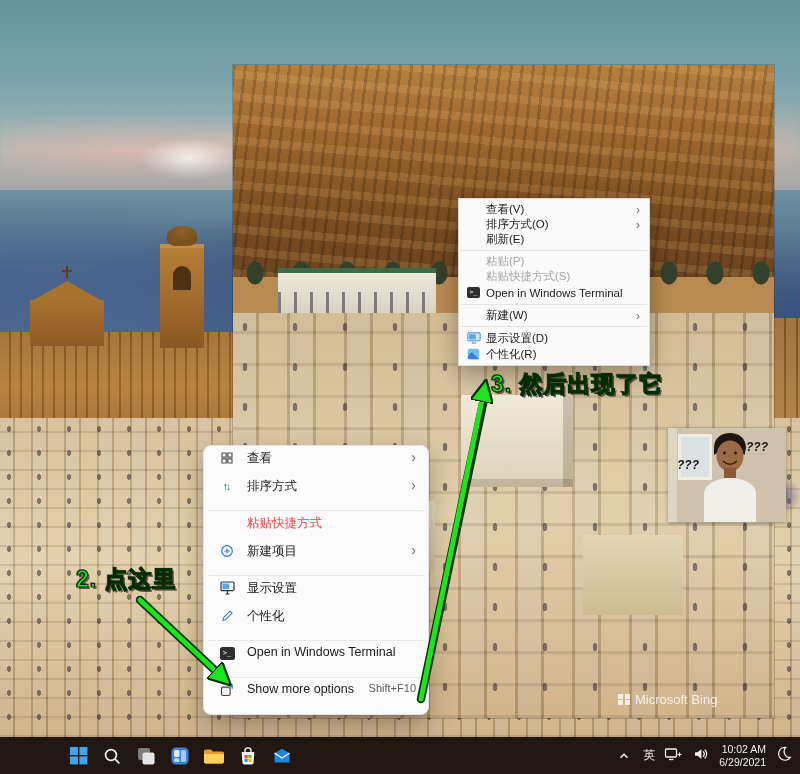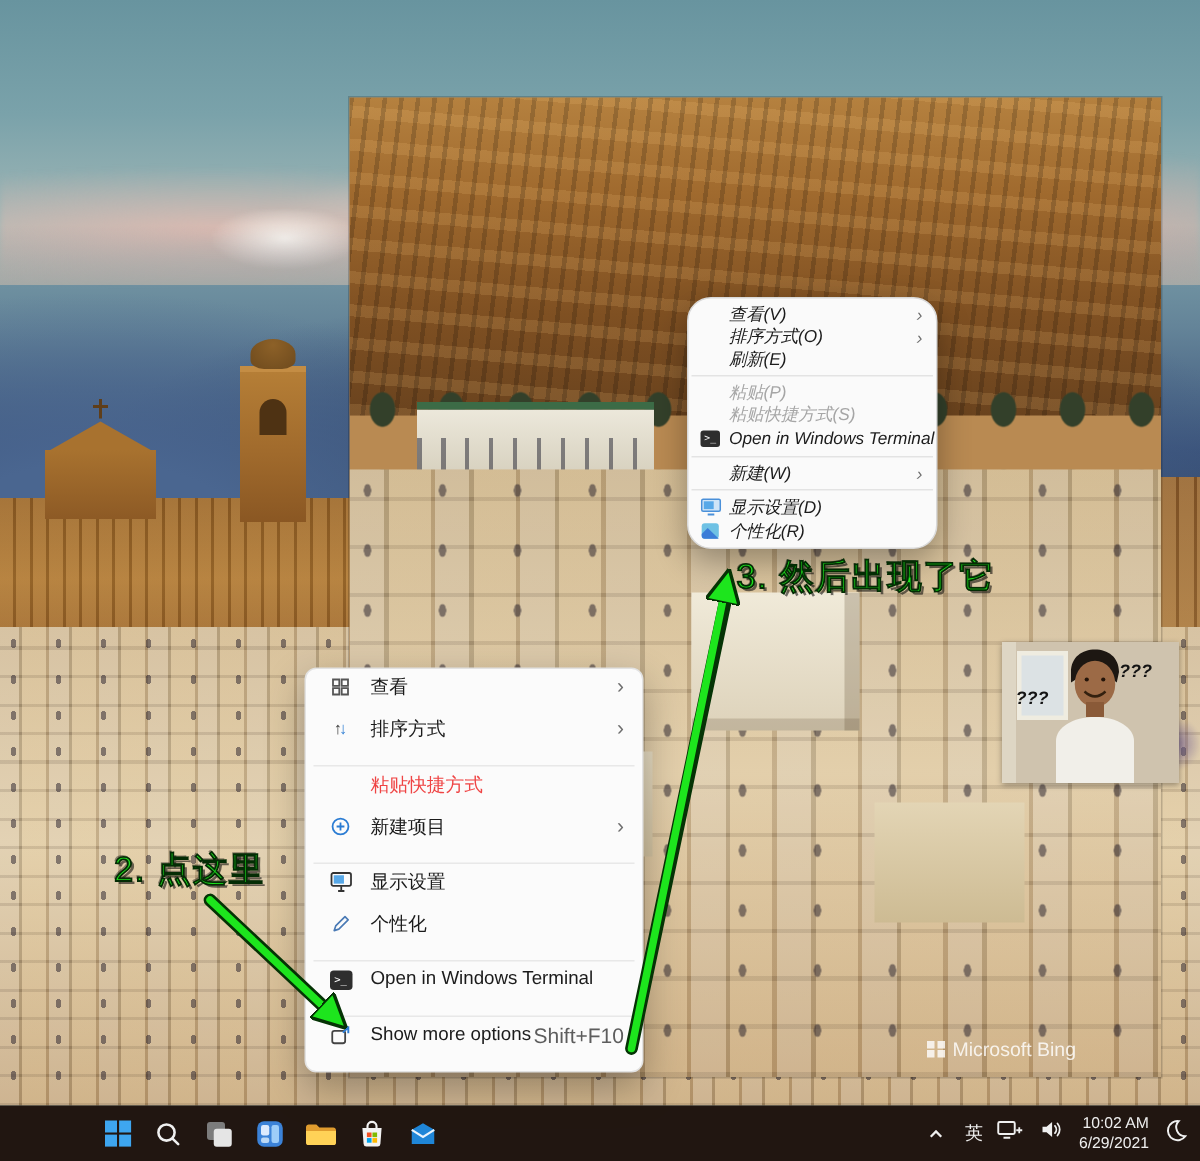--- a/index.html
+++ b/index.html
@@ -81,49 +81,49 @@
     background-size:50px 40px,auto,auto,auto; }
   .in-bldg-a { position:absolute; left:228px; top:330px; width:112px; height:92px;
     background:linear-gradient(180deg,#f0ead9,#ddd2ba); box-shadow:inset -10px 0 0 rgba(90,70,45,.25), inset 0 -8px 0 rgba(90,70,45,.2); }
   .in-bldg-b { position:absolute; left:110px; top:436px; width:92px; height:70px;
     background:linear-gradient(180deg,#e7dcc2,#d2c2a0); box-shadow:inset 8px 0 0 rgba(90,70,45,.22); }
   .in-bldg-c { position:absolute; left:350px; top:470px; width:100px; height:80px;
     background:linear-gradient(180deg,#e3d5b5,#cdb astounding#cdb astounding); }
   .in-bldg-c { background:linear-gradient(180deg,#e3d5b5,#cdbb93); }
 
   
-  .classic-menu { position:absolute; left:458px; top:198px; width:167px; z-index:5;
-    background:#fafafa; border:1px solid #d9d9d9; border-radius:16px;
-    box-shadow:0 8px 22px rgba(0,0,0,.32); padding:3px 0; font-size:11.5px; color:#1c1c1c;font-style:italic; }
+  .classic-menu { position:absolute; left:458px; top:198px; width:192px; z-index:5;
+    background:#fafafa; border:1px solid #d9d9d9; border-radius:0;
+    box-shadow:0 8px 22px rgba(0,0,0,.32); padding:3px 0; font-size:11.5px; color:#1c1c1c; }
   .cm-item { display:flex; align-items:center; height:15px; padding:0 9px 0 7px; }
   .cm-item.tall { height:17px; } .cm-item.med { height:16px; }
   .cm-ic { width:15px; height:13px; margin-right:5px; flex:none; display:flex; align-items:center; justify-content:center; }
   .cm-label { white-space:nowrap; }
   .cm-item.disabled .cm-label { color:#a6a6a6; }
   .cm-chev { margin-left:auto; color:#6e6e6e; font-size:12px; line-height:1; }
   .cm-sep { height:1px; background:#e3e3e3; margin:3px 2px; }
   .term-chip { width:13px; height:11px; background:#2e2e2e; border-radius:2px; color:#fff;
     font-size:6.5px; line-height:11px; text-align:center; font-family:"DejaVu Sans Mono",monospace; }
 
   
   .w11-menu { position:absolute; left:203px; top:445px; width:226px; z-index:6;
     background:#fbfbfb; border:1px solid #e2e2e2; border-radius:8px;
     box-shadow:0 10px 26px rgba(0,0,0,.3); padding:4px; font-size:12.5px; color:#1b1b1b; }
   .w11-item { display:flex; height:28px; padding:0 8px 0 4px; border-radius:4px; }
   .w11-ic { width:18px; height:16px; margin:0 11px 0 6px; flex:none; display:flex; align-items:center; justify-content:center; }
   .w11-item.disabled .w11-label { color:#ef4444; }
   .w11-chev { margin-left:auto; color:#6e6e6e; font-size:14px; line-height:1; }
-  .w11-shortcut { margin-left:auto; color:#5d5d5d; font-size:14px; }
+  .w11-shortcut { margin-left:auto; color:#5d5d5d; font-size:11px; }
   .w11-sep { height:1px; background:#e8e8e8; margin:4px 1px; }
   .sort-up { color:#3c3c3c; font-size:11px; } .sort-down { color:#2b7cd3; font-size:11px; margin-left:-2px; }
   .term-chip2 { width:15px; height:13px; background:#2e2e2e; border-radius:2.5px; color:#fff;
     font-size:7px; line-height:13px; text-align:center; font-family:"DejaVu Sans Mono",monospace; }
 
   
-  .annot { position:absolute; z-index:9; font-weight:normal; font-size:23px; letter-spacing:1px;
+  .annot { position:absolute; z-index:9; font-weight:bold; font-size:23px; letter-spacing:1px;
     color:#1de51d; -webkit-text-stroke:1.2px #042c04;
     text-shadow:2px 2px 0 rgba(0,0,0,.55), -1px -1px 0 rgba(0,0,0,.4); white-space:nowrap; }
   .annot-1 { left:74px; top:417px; }
   .annot-2 { left:76px; top:564px; }
   .annot-3 { left:491px; top:369px; }
   .arrows { position:absolute; left:0; top:0; width:800px; height:774px; z-index:8; pointer-events:none; }
 
   
   .meme { position:absolute; left:668px; top:428px; width:118px; height:94px; z-index:4;
     background:linear-gradient(90deg,#ded6c4 0 9px,#cfc3ae 9px); overflow:hidden; box-shadow:0 1px 4px rgba(0,0,0,.35); }

